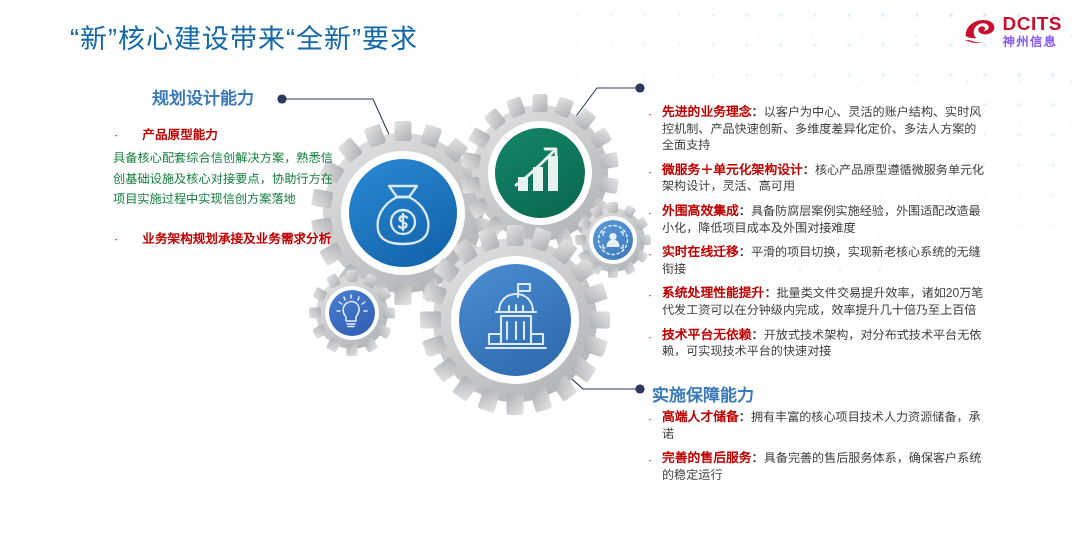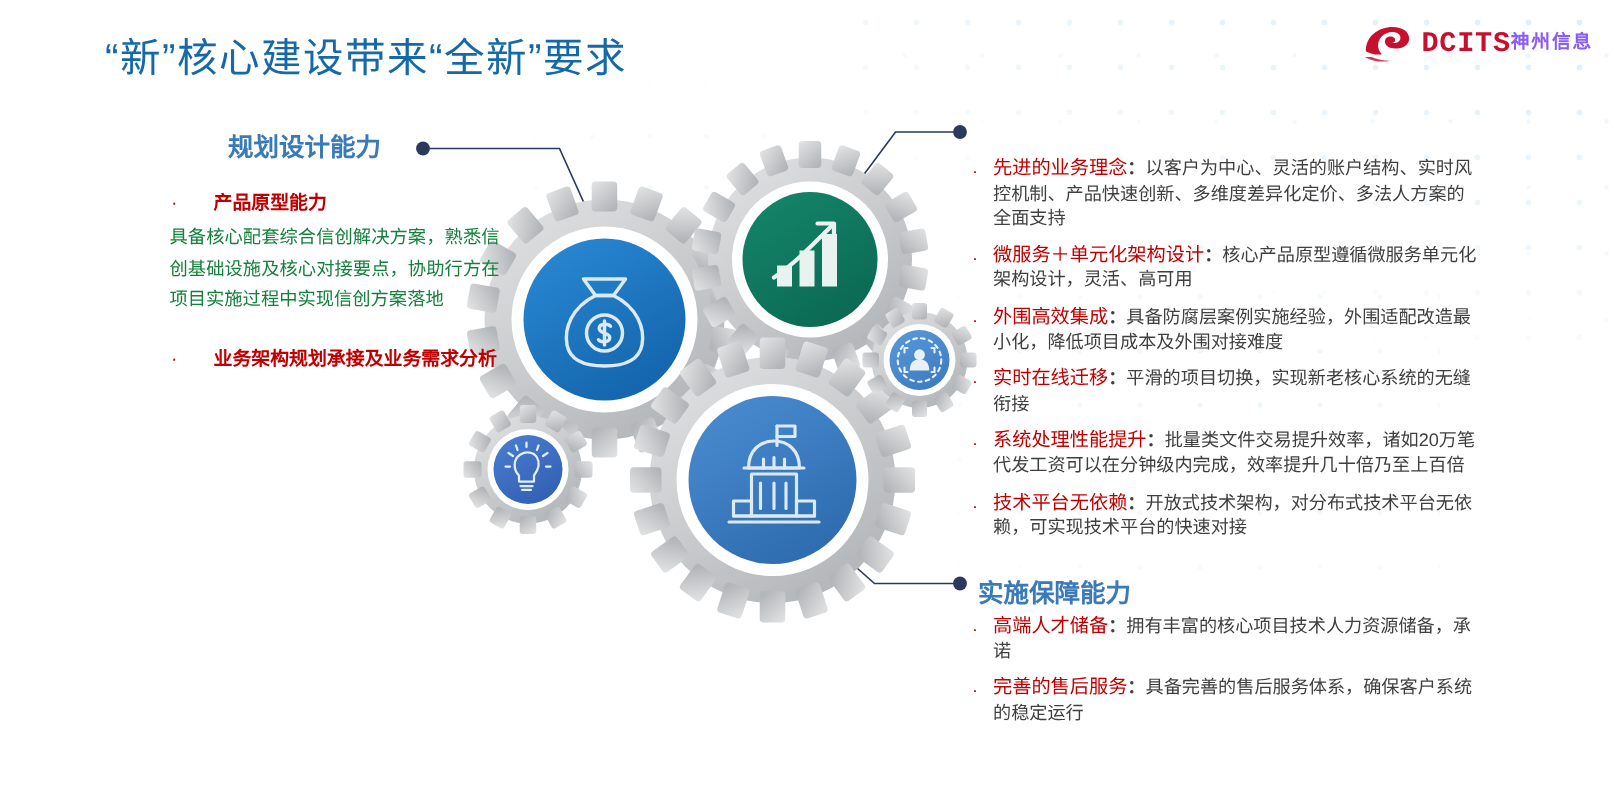--- a/index.html
+++ b/index.html
@@ -44,21 +44,21 @@
   
   .title{
     position:absolute;left:70px;top:17px;
     font-size:27px;font-weight:normal;letter-spacing:1px;
     color:#1569a8;white-space:nowrap;
   }
 
   
   .logo{position:absolute;right:18px;top:14px;display:flex;align-items:center;gap:6px;}
   .logo-mark{width:34px;height:30px;flex:0 0 auto;}
-  .logo-text{display:flex;line-height:1;font-family:Liberation Mono, monospace;}
+  .logo-text{display:flex;flex-direction:column;line-height:1;}
   .logo-en{font-size:19px;font-weight:bold;color:#c8102e;letter-spacing:.5px;}
   .logo-cn{font-size:12.5px;font-weight:bold;color:#8b5cf6;letter-spacing:1.2px;margin-top:3px;}
 
   
   .sec-head{
     position:absolute;font-size:17px;font-weight:bold;color:#3a7ab8;white-space:nowrap;
   }
   .sec-head.hd-left{left:152px;top:84px;text-align:center;}
   .sec-head.hd-p1{left:652px;top:74px;}
   .sec-head.hd-p2{left:652px;top:381px;}
@@ -77,21 +77,21 @@
   }
   .lb-gap{height:14px;}
 
   
   .col-right{position:absolute;left:648px;width:340px;}
   .cr-1{top:104px;}
   .cr-2{top:409px;}
   .rb{display:flex;align-items:flex-start;margin-bottom:8px;}
   .rb-dot{color:#c00000;font-size:12px;line-height:17px;flex:0 0 14px;padding-top:2px;}
   .rb-text{font-size:12.1px;line-height:16.6px;color:#3f3f3f;text-align:left;}
-  .rb-key{color:#c00000;font-weight:normal;font-size:12.8px;}
+  .rb-key{color:#c00000;font-weight:bold;font-size:12.8px;}
   .rb-colon{color:#3f3f3f;font-weight:bold;}
 
   
   .connectors{position:absolute;left:0;top:0;width:1080px;height:540px;pointer-events:none;}
 
   
   .gears{position:absolute;left:0;top:0;width:1080px;height:540px;}
 </style>
 </head>
 <body>

